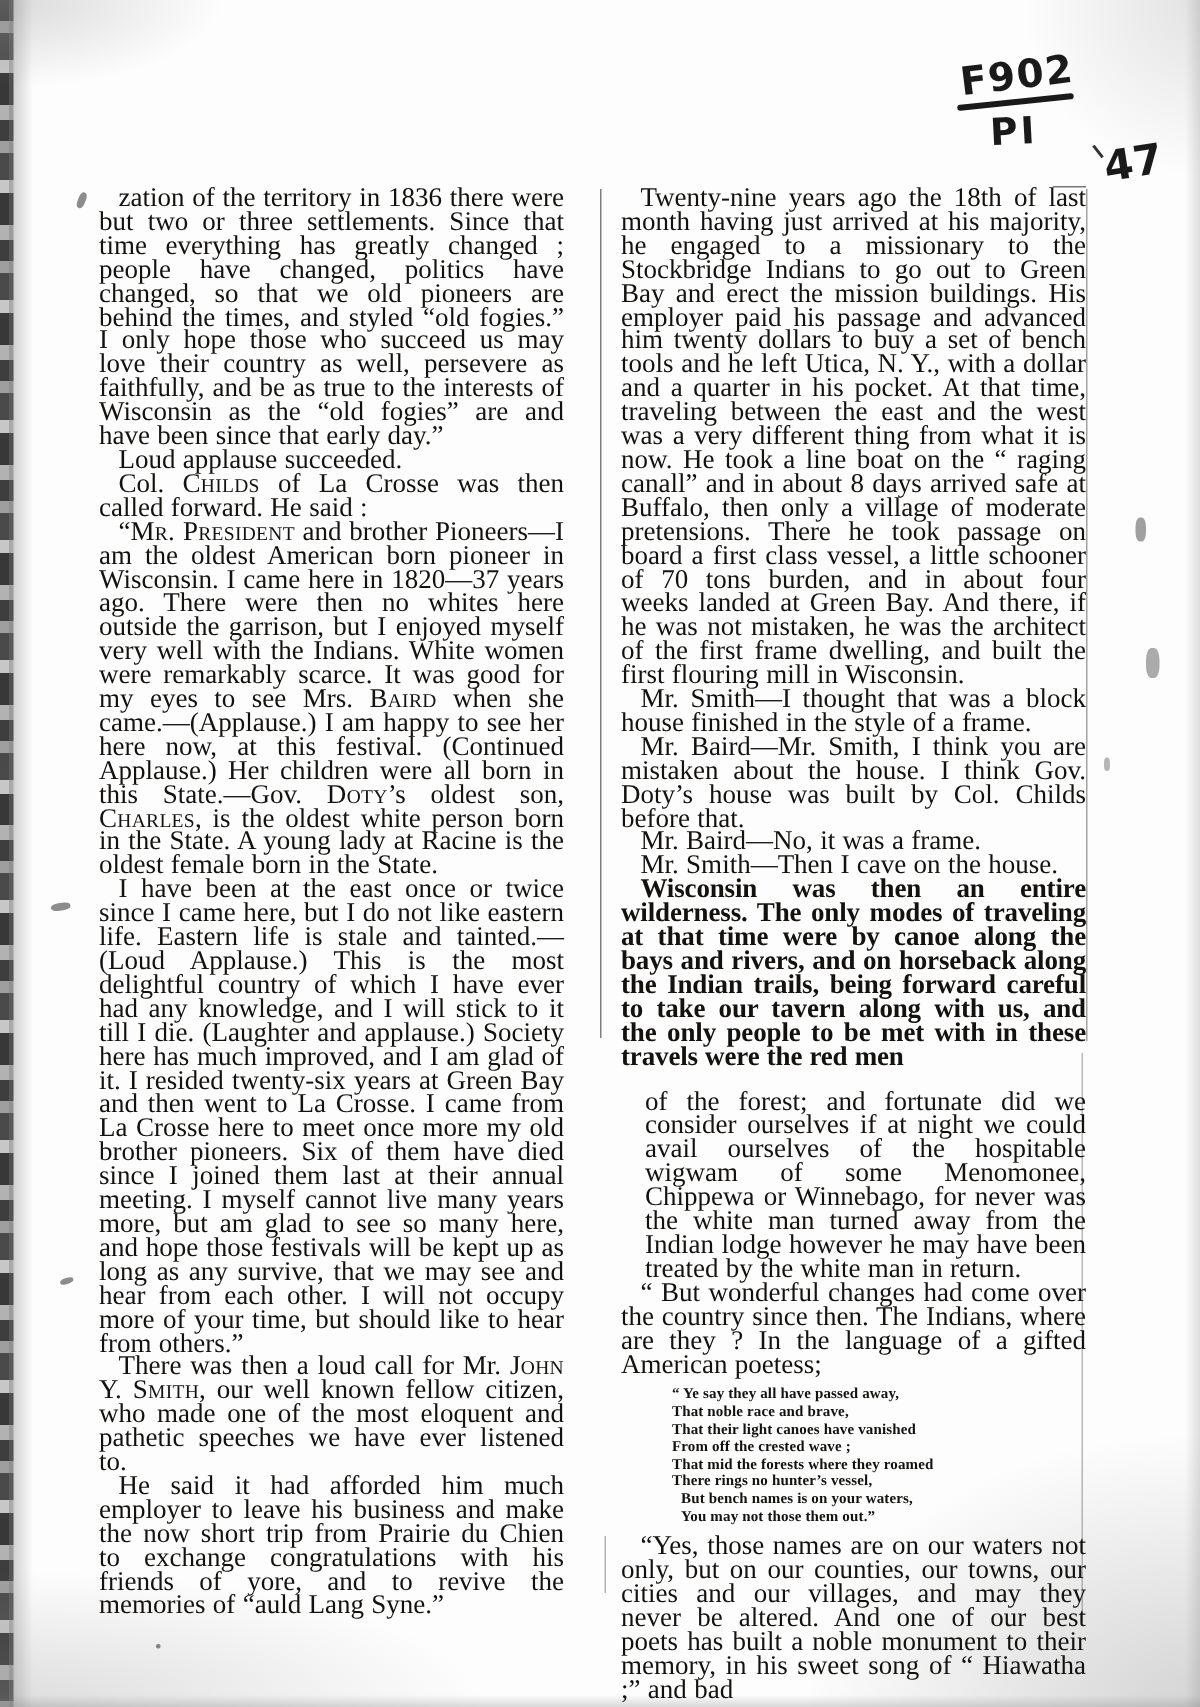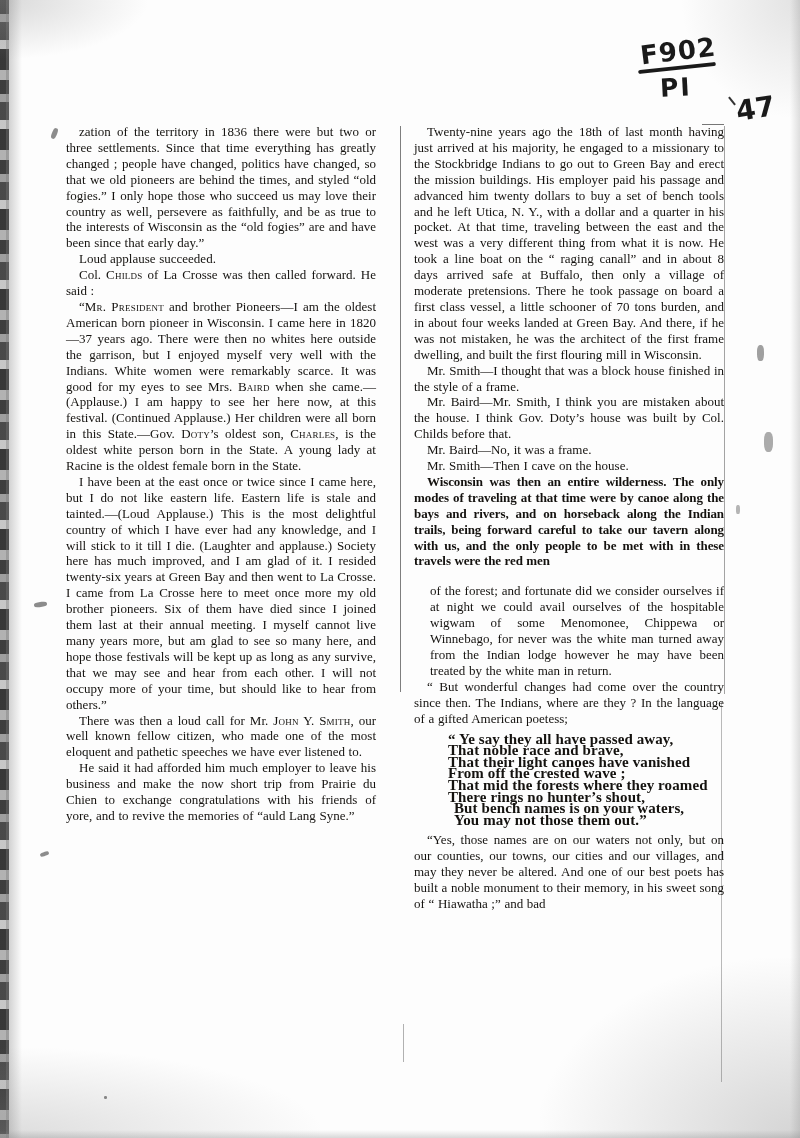--- a/index.html
+++ b/index.html
@@ -159,40 +159,40 @@
     left: 337px;
     top: 900px;
     width: 1px;
     height: 38px;
     background: #555;
     opacity: .45;
   }
 
   p {
     margin: 0;
-    font-size: 13px;
+    font-size: 18px;
     line-height: 15.9px;
     text-align: justify;
     text-indent: 13px;
     word-spacing: .4px;
   }
   p.noindent { text-indent: 0; margin-left: 16px; }
 
   .sc {
     font-variant: small-caps;
     letter-spacing: .2px;
   }
 
   
   .heavy { font-weight: bold; letter-spacing: -.1px; }
 
   
   .verse {
     margin: 7px 0 6px 34px;
-    font-size: 15px;
+    font-size: 10px;
     line-height: 11.6px;
     font-weight: bold;
     text-indent: 0;
     text-align: left;
     letter-spacing: .1px;
   }
   .verse div { white-space: nowrap; }
   .verse .ind { padding-left: 6px; }
 
   
@@ -258,21 +258,21 @@
 
       <p class="noindent">of the forest; and fortunate did we consider ourselves if at night we could avail ourselves of the hospitable wigwam of some Menomonee, Chippewa or Winnebago, for never was the white man turned away from the Indian lodge however he may have been treated by the white man in return.</p>
       <p>“ But wonderful changes had come over the country since then. The Indians, where are they ? In the language of a gifted American poetess;</p>
 
       <div class="verse">
         <div>“ Ye say they all have passed away,</div>
         <div>That noble race and brave,</div>
         <div>That their light canoes have vanished</div>
         <div>From off the crested wave ;</div>
         <div>That mid the forests where they roamed</div>
-        <div>There rings no hunter’s shout,</div>
+        <div>There rings no hunter’s vessel,</div>
         <div class="ind">But bench names is on your waters,</div>
         <div class="ind">You may not those them out.”</div>
       </div>
 
       <p>“Yes, those names are on our waters not only, but on our counties, our towns, our cities and our villages, and may they never be altered. And one of our best poets has built a noble monument to their memory, in his sweet song of “ Hiawatha ;” and bad</p>
     </div>
 
   </div>
 </div>
 

